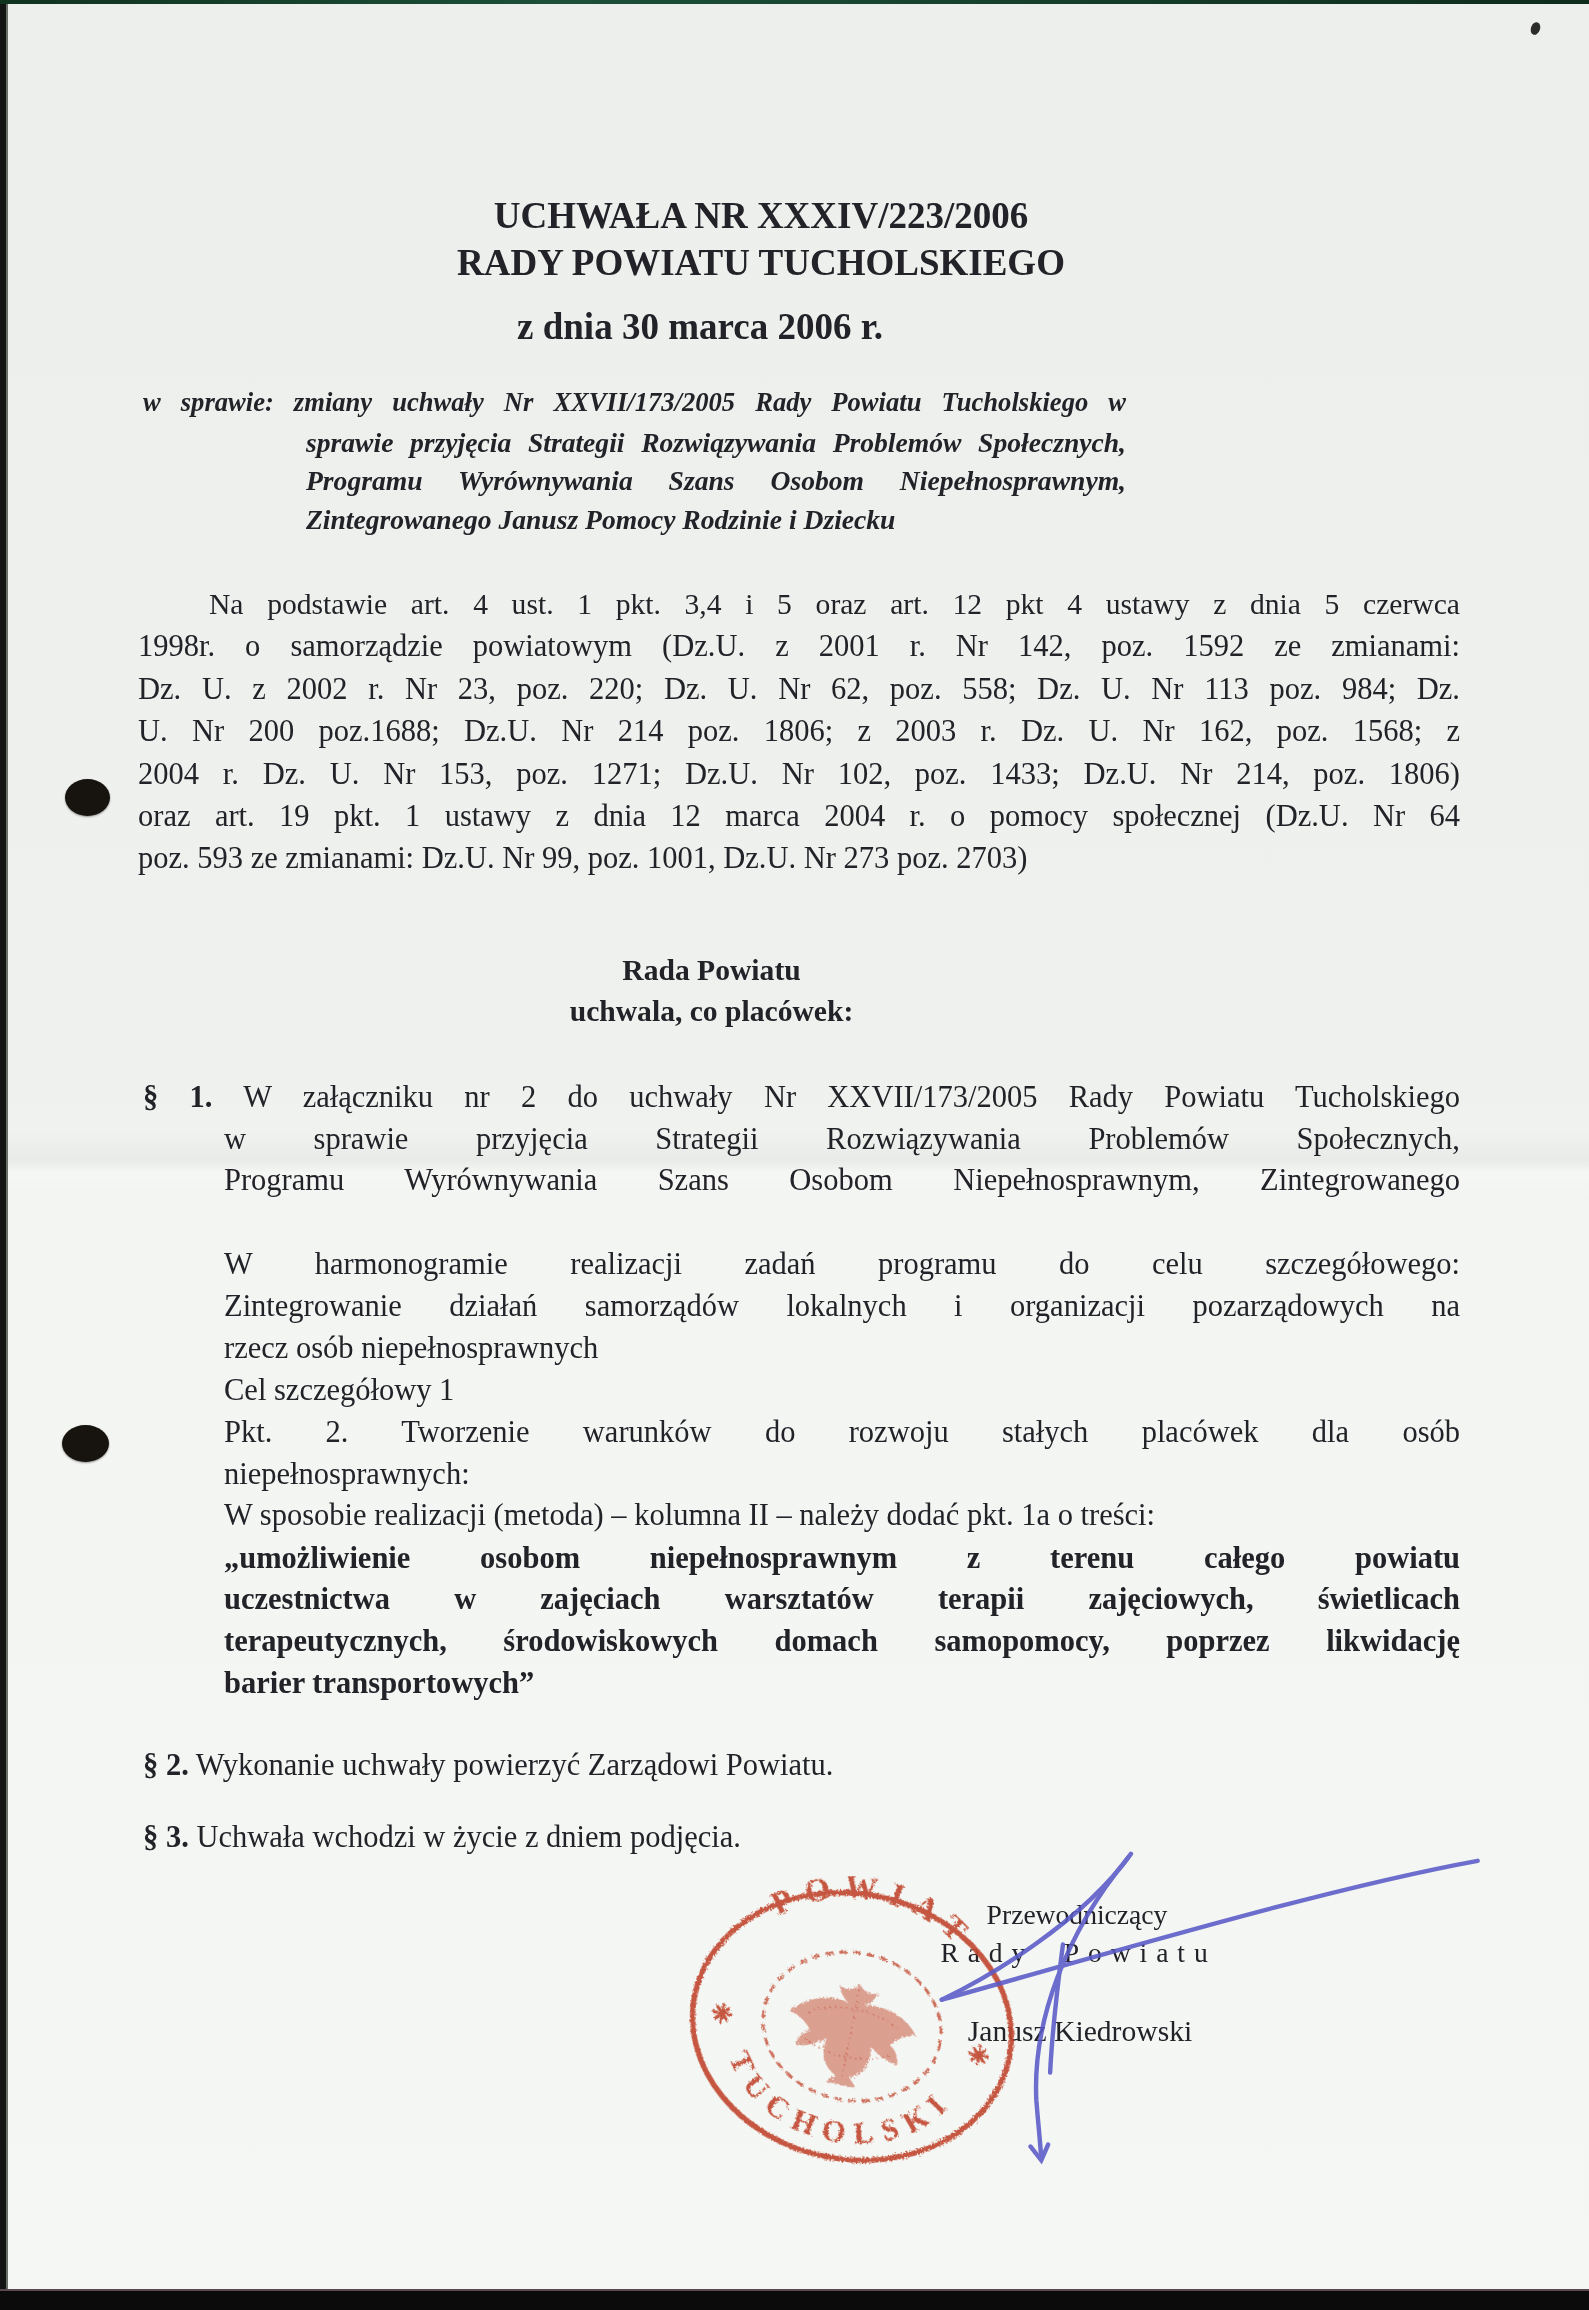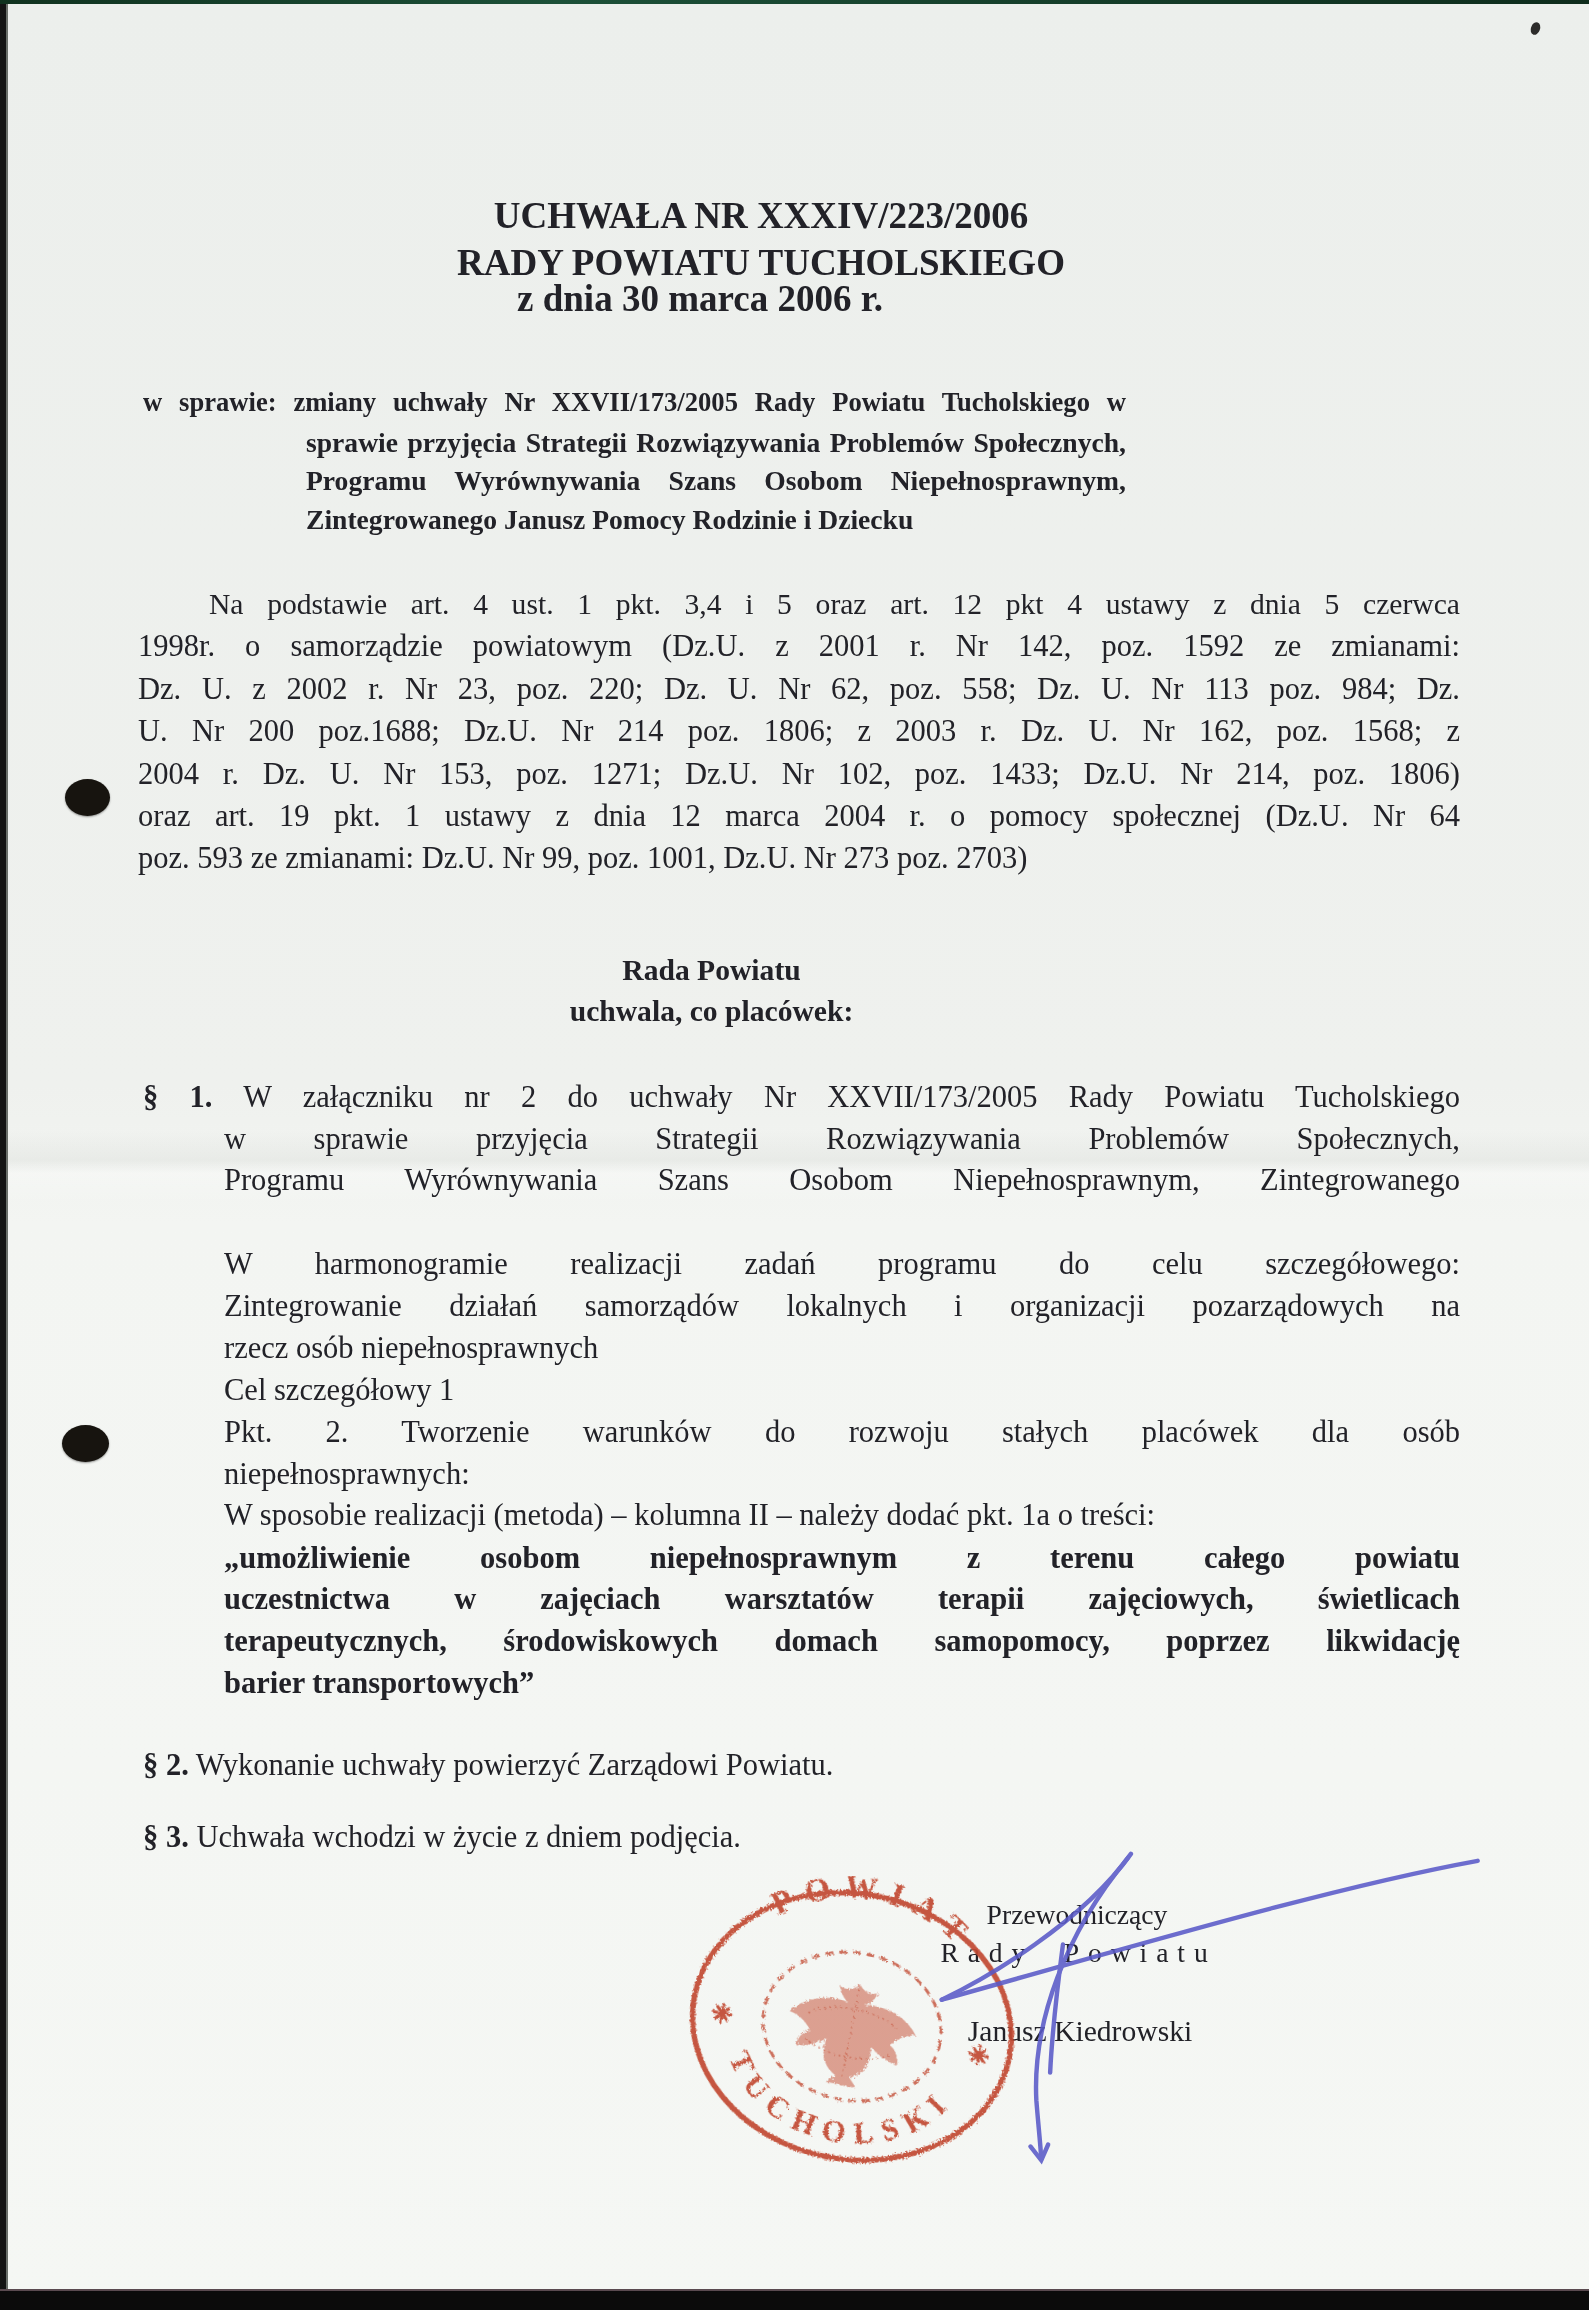--- a/index.html
+++ b/index.html
@@ -22,42 +22,42 @@
   .edge-top{position:absolute;left:0;top:0;width:1590px;height:3.9px;background:linear-gradient(90deg,#10321f,#1c5038 35%,#0e2c1c);z-index:6;}
   .edge-bottom{position:absolute;left:0;top:2289px;width:1590px;height:20.7px;background:#0b0b0b;border-top:2px solid #5a4a50;z-index:6;}
   .speck{position:absolute;border-radius:50%;background:#2c2c2a;z-index:5;}
   .hole{position:absolute;border-radius:50%;background:#17140f;box-shadow:0 1px 2px rgba(0,0,0,.4);z-index:5;}
   .fold{position:absolute;left:0;top:1131px;width:1590px;height:73px;z-index:1;
     background:linear-gradient(180deg,rgba(90,100,90,0) 0%,rgba(90,100,90,.06) 40%,rgba(255,255,255,.30) 58%,rgba(255,255,255,0) 100%);}
   .line{position:absolute;font-size:30.5px;line-height:1.3;z-index:2;}
   .jl{text-align:justify;text-align-last:justify;}
   .b{font-weight:bold;}
   .title-line{position:absolute;left:138px;width:1246px;text-align:center;font-weight:bold;font-size:37px;line-height:1.25;z-index:2;}
-  .subj{font-size:27.6px;font-weight:bold;}
+  .subj{font-size:27.6px;font-weight:bold;font-style:italic;}
   .subj-fit{font-size:26.6px;}
   .legal-fit{font-size:29.6px;}
   .head-line{position:absolute;left:138px;width:1147px;text-align:center;font-weight:bold;font-size:29.6px;line-height:1.3;z-index:2;}
   .sig-line{position:absolute;text-align:center;z-index:2;}
   .sig-role1{left:939px;top:1899px;width:276px;font-size:27.6px;}
   .sig-role2{left:901px;top:1937px;width:355px;font-size:27.6px;letter-spacing:8.9px;word-spacing:13.8px;}
   .sig-name{left:932px;top:2015px;width:296px;font-size:29.6px;}
   svg{display:block;}
   .stamp-svg{position:absolute;left:668px;top:1876px;z-index:3;opacity:.92;}
   .sig-svg{position:absolute;left:0;top:0;z-index:4;pointer-events:none;}
 </style>
 </head>
 <body>
 
 <div class="page">
 
   <div class="fold"></div>
 
   <div class="title-line" style="top:193px">UCHWAŁA NR XXXIV/223/2006</div>
   <div class="title-line" style="top:240px">RADY POWIATU TUCHOLSKIEGO</div>
-  <div class="title-line" style="top:276px;transform:translateX(-61px)">z dnia 30 marca 2006 r.</div>
+  <div class="title-line" style="top:304px;transform:translateX(-61px)">z dnia 30 marca 2006 r.</div>
 
   <div class="line subj subj-fit jl" style="left:143px;top:385px;width:983px">w sprawie: zmiany uchwały Nr XXVII/173/2005 Rady Powiatu Tucholskiego w</div>
   <div class="line subj jl" style="left:306px;top:425px;width:820px">sprawie przyjęcia Strategii Rozwiązywania Problemów Społecznych,</div>
   <div class="line subj jl" style="left:306px;top:463px;width:820px">Programu Wyrównywania Szans Osobom Niepełnosprawnym,</div>
   <div class="line subj" style="left:306px;top:502px;width:820px">Zintegrowanego Janusz Pomocy Rodzinie i Dziecku</div>
 
   <div class="line legal-fit jl" style="left:138px;top:585px;width:1322px;padding-left:71px">Na podstawie art. 4 ust. 1 pkt. 3,4 i 5 oraz art. 12 pkt 4 ustawy z dnia 5 czerwca</div>
   <div class="line jl" style="left:138px;top:627px;width:1322px">1998r. o samorządzie powiatowym (Dz.U. z 2001 r. Nr 142, poz. 1592 ze zmianami:</div>
   <div class="line jl" style="left:138px;top:670px;width:1322px">Dz. U. z 2002 r. Nr 23, poz. 220; Dz. U. Nr 62, poz. 558; Dz. U. Nr 113 poz. 984; Dz.</div>
   <div class="line jl" style="left:138px;top:712px;width:1322px">U. Nr 200 poz.1688; Dz.U. Nr 214 poz. 1806; z 2003 r. Dz. U. Nr 162, poz. 1568; z</div>

